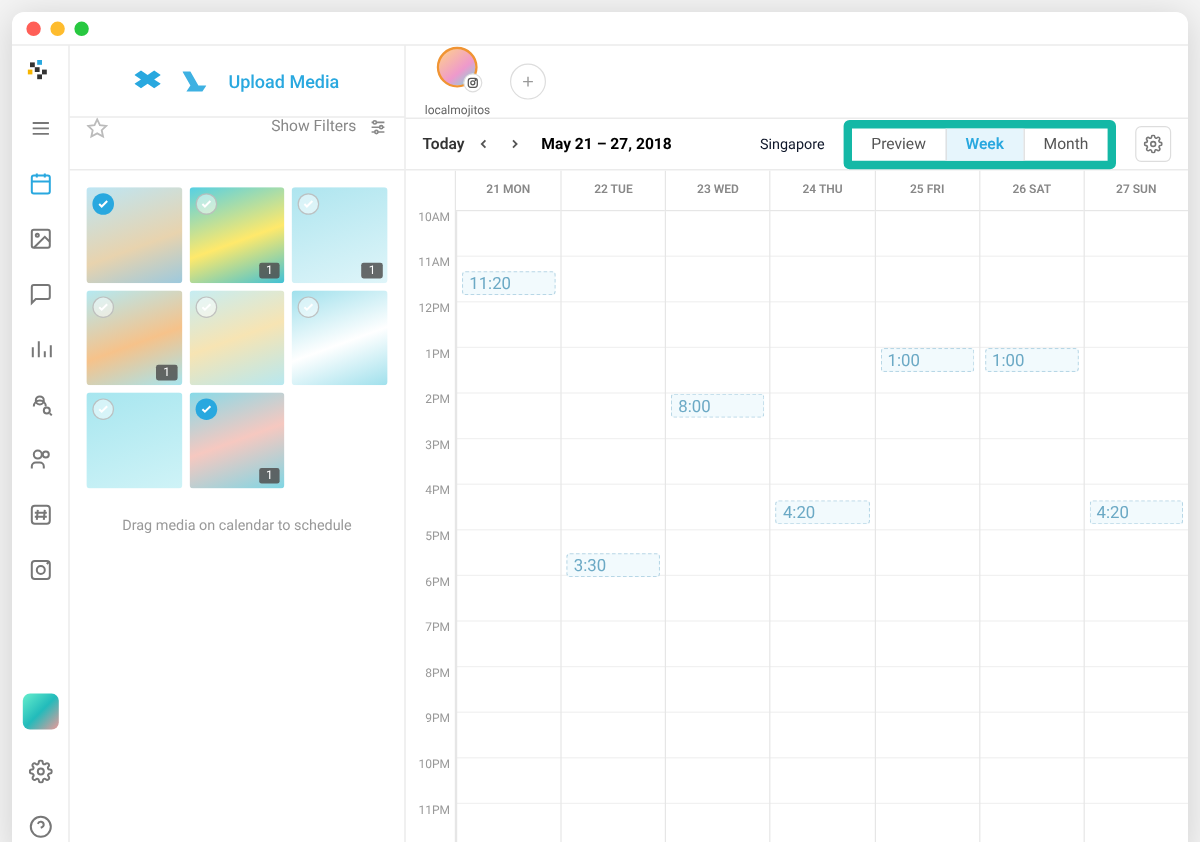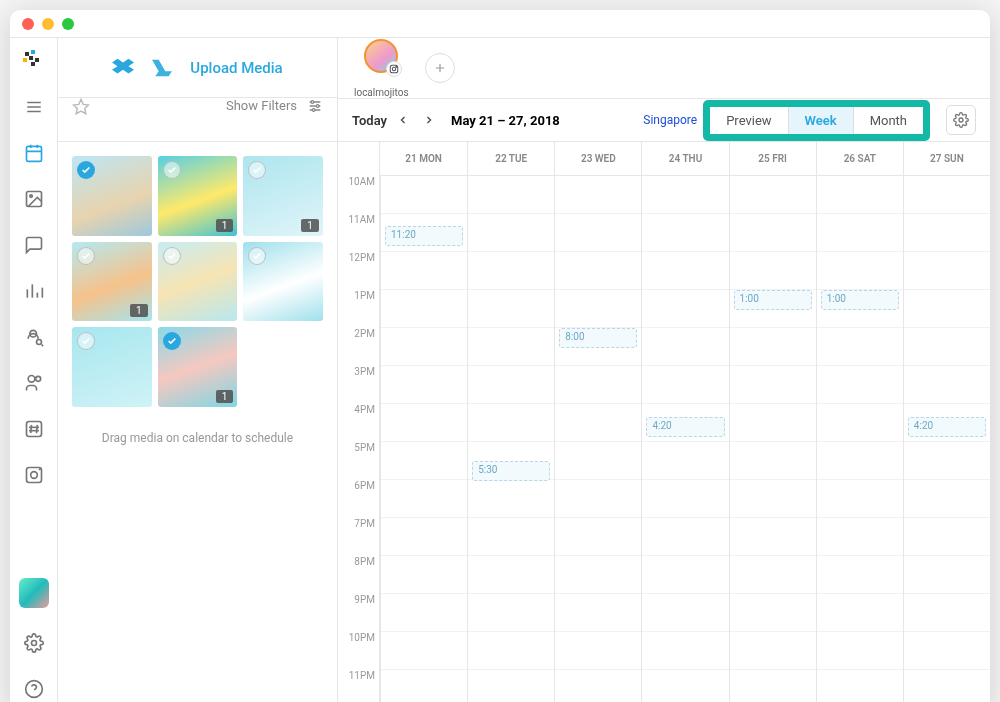--- a/index.html
+++ b/index.html
@@ -49,40 +49,40 @@
   .avatar{width:34px;height:34px;border-radius:50%;background:linear-gradient(140deg,#ffd18a,#e9c 60%,#7dd 100%);border:2px solid #f09433;position:relative}
   .avatar .mini{position:absolute;right:-6px;bottom:-6px;width:16px;height:16px;border-radius:50%;background:#fff;border:1px solid #ddd;display:flex;align-items:center;justify-content:center}
   .profile-col{display:flex;flex-direction:column;align-items:center;gap:14px}
   .profile-name{font-size:10px;color:#666}
   .add-circle{width:30px;height:30px;border-radius:50%;border:1px solid #ddd;display:flex;align-items:center;justify-content:center;color:#999}
   .toolbar{height:44px;border-top:1px solid var(--border);border-bottom:1px solid var(--border);display:flex;align-items:center;padding:0 14px;gap:6px;font-size:13px}
   .toolbar .today{font-weight:600;color:#333}
   .nav-arrow{width:20px;height:20px;display:flex;align-items:center;justify-content:center;color:#555;cursor:pointer}
   .toolbar .range{font-weight:700;font-size:13px;margin-left:6px}
   .toolbar .grow{flex:1}
-  .toolbar .tz{color:#1d4ed8;font-size:12px;}
+  .toolbar .tz{color:#0f172a;font-size:12px;margin-right:10px}
   .pill-group{display:flex;border:7px solid #14b8a6;border-radius:5px;overflow:hidden}
   .pill{padding:6px 16px;font-size:13px;color:#555;cursor:pointer}
   .pill+.pill{border-left:1px solid #ddd}
   .pill.active{background:var(--light-blue);color:var(--blue);font-weight:600}
   .gear-btn{width:30px;height:30px;border:1px solid #ddd;border-radius:5px;display:flex;align-items:center;justify-content:center;color:#777;margin-left:10px}
   
   .cal{flex:1;display:flex;overflow:hidden}
   .timecol{width:42px;border-right:1px solid var(--border);padding-top:34px}
   .time-label{height:38px;display:flex;align-items:flex-start;justify-content:flex-end;padding-right:4px;font-size:10px;color:#999}
   .days{flex:1;display:flex;flex-direction:column;position:relative}
   .day-head{display:grid;grid-template-columns:repeat(7,1fr);height:34px}
   .day-head .dh{border-bottom:1px solid var(--border);border-left:1px solid var(--border);display:flex;align-items:center;justify-content:center;font-size:10px;color:#888;font-weight:600}
   .day-head .dh:first-child{border-left:none}
   .slots{flex:1;display:grid;grid-template-columns:repeat(7,1fr);position:relative}
   .col{border-left:1px solid var(--border);position:relative}
   .col:first-child{border-left:none}
   .rowlines{position:absolute;inset:0;pointer-events:none}
   .rowlines div{height:38px;border-bottom:1px solid #f1f1f1}
-  .event{position:absolute;left:4px;right:4px;height:20px;border:1px dashed #b8d7e6;background:#f2fafd;border-radius:3px;font-size:10px;color:#6ba9c5;padding:2px 5px}
+  .event{position:absolute;left:4px;right:4px;height:20px;border:1px dashed #b8d7e6;background:#f2fafd;border-radius:3px;font-size:14px;color:#6ba9c5;padding:2px 5px}
   svg{display:block}
 </style>
 </head>
 <body>
 
 <div class="window">
   <div class="titlebar">
     <div class="tb-dot tb-red"></div>
     <div class="tb-dot tb-yellow"></div>
     <div class="tb-dot tb-green"></div>
@@ -378,21 +378,21 @@
                 <div></div>
                 <div></div>
                 <div></div>
                 <div></div>
                 <div></div>
               </div>
           <div class="col">
                 <div class="event" style="top: 50px;">11:20</div>
               </div>
               <div class="col">
-                <div class="event" style="top: 285px;">5:30</div>
+                <div class="event" style="top: 285px;">3:30</div>
               </div>
               <div class="col">
                 <div class="event" style="top: 152px;">8:00</div>
               </div>
               <div class="col">
                 <div class="event" style="top: 241px;">4:20</div>
               </div>
               <div class="col">
                 <div class="event" style="top: 114px;">1:00</div>
               </div>

